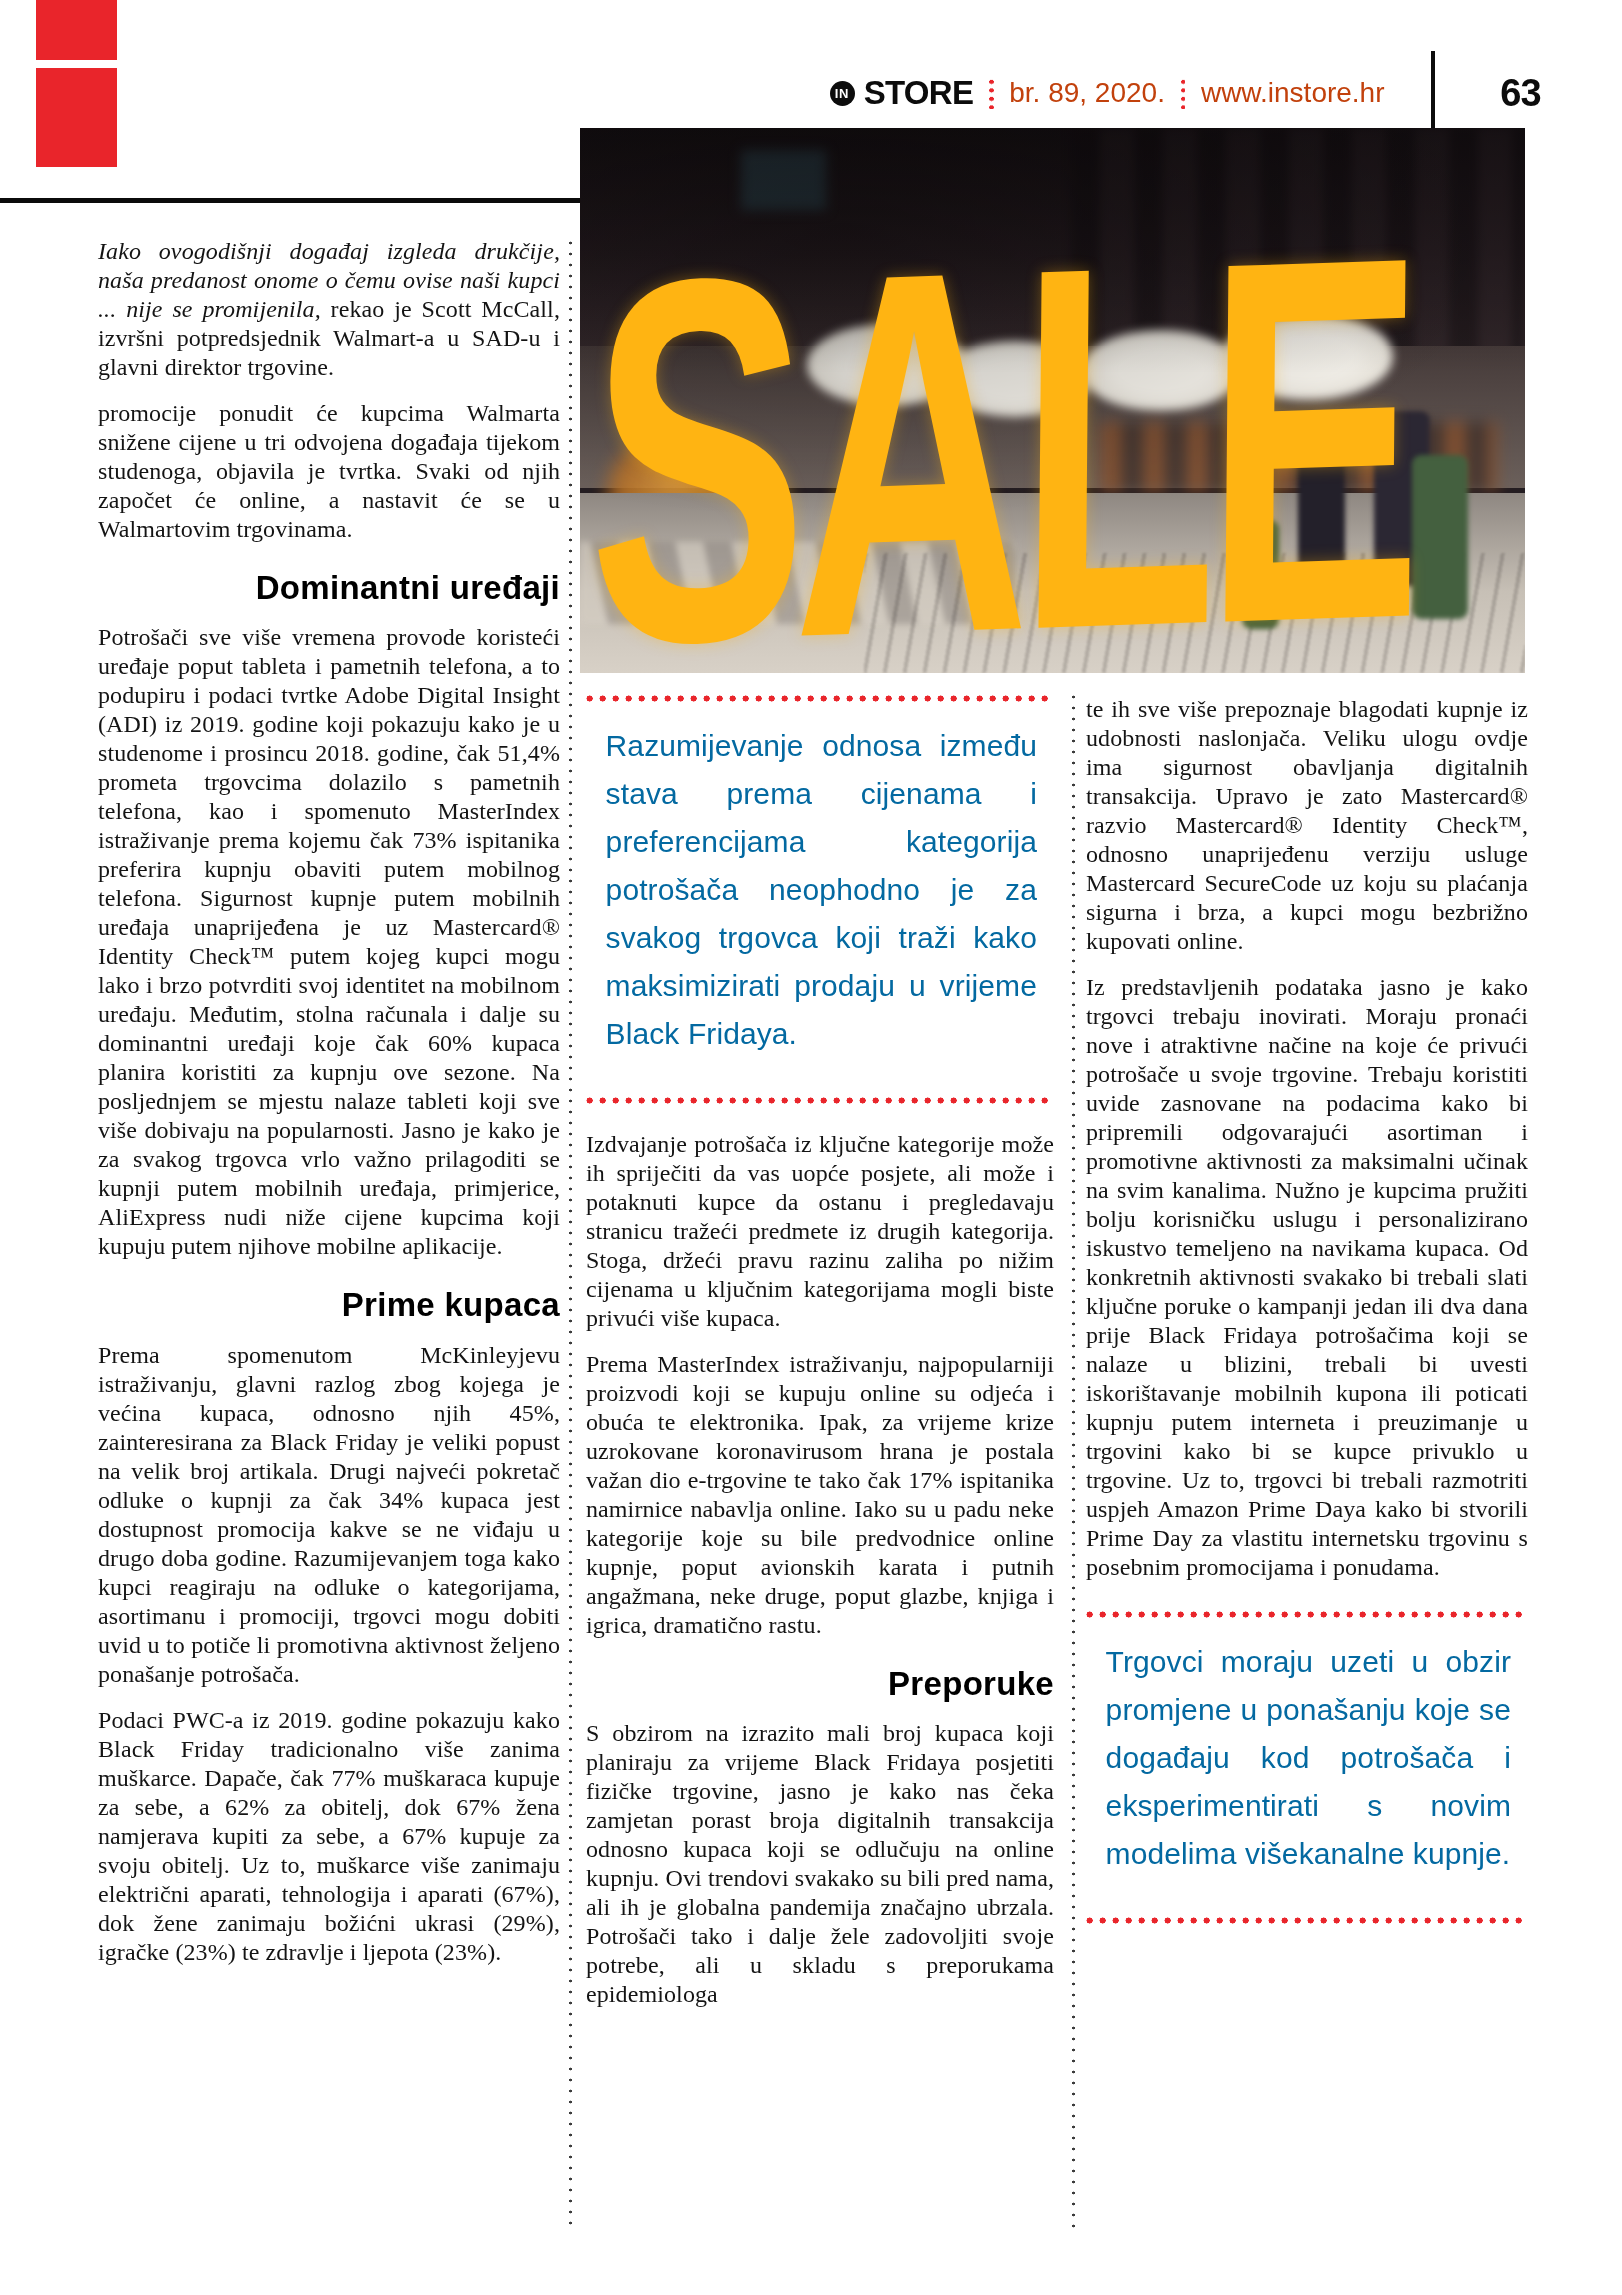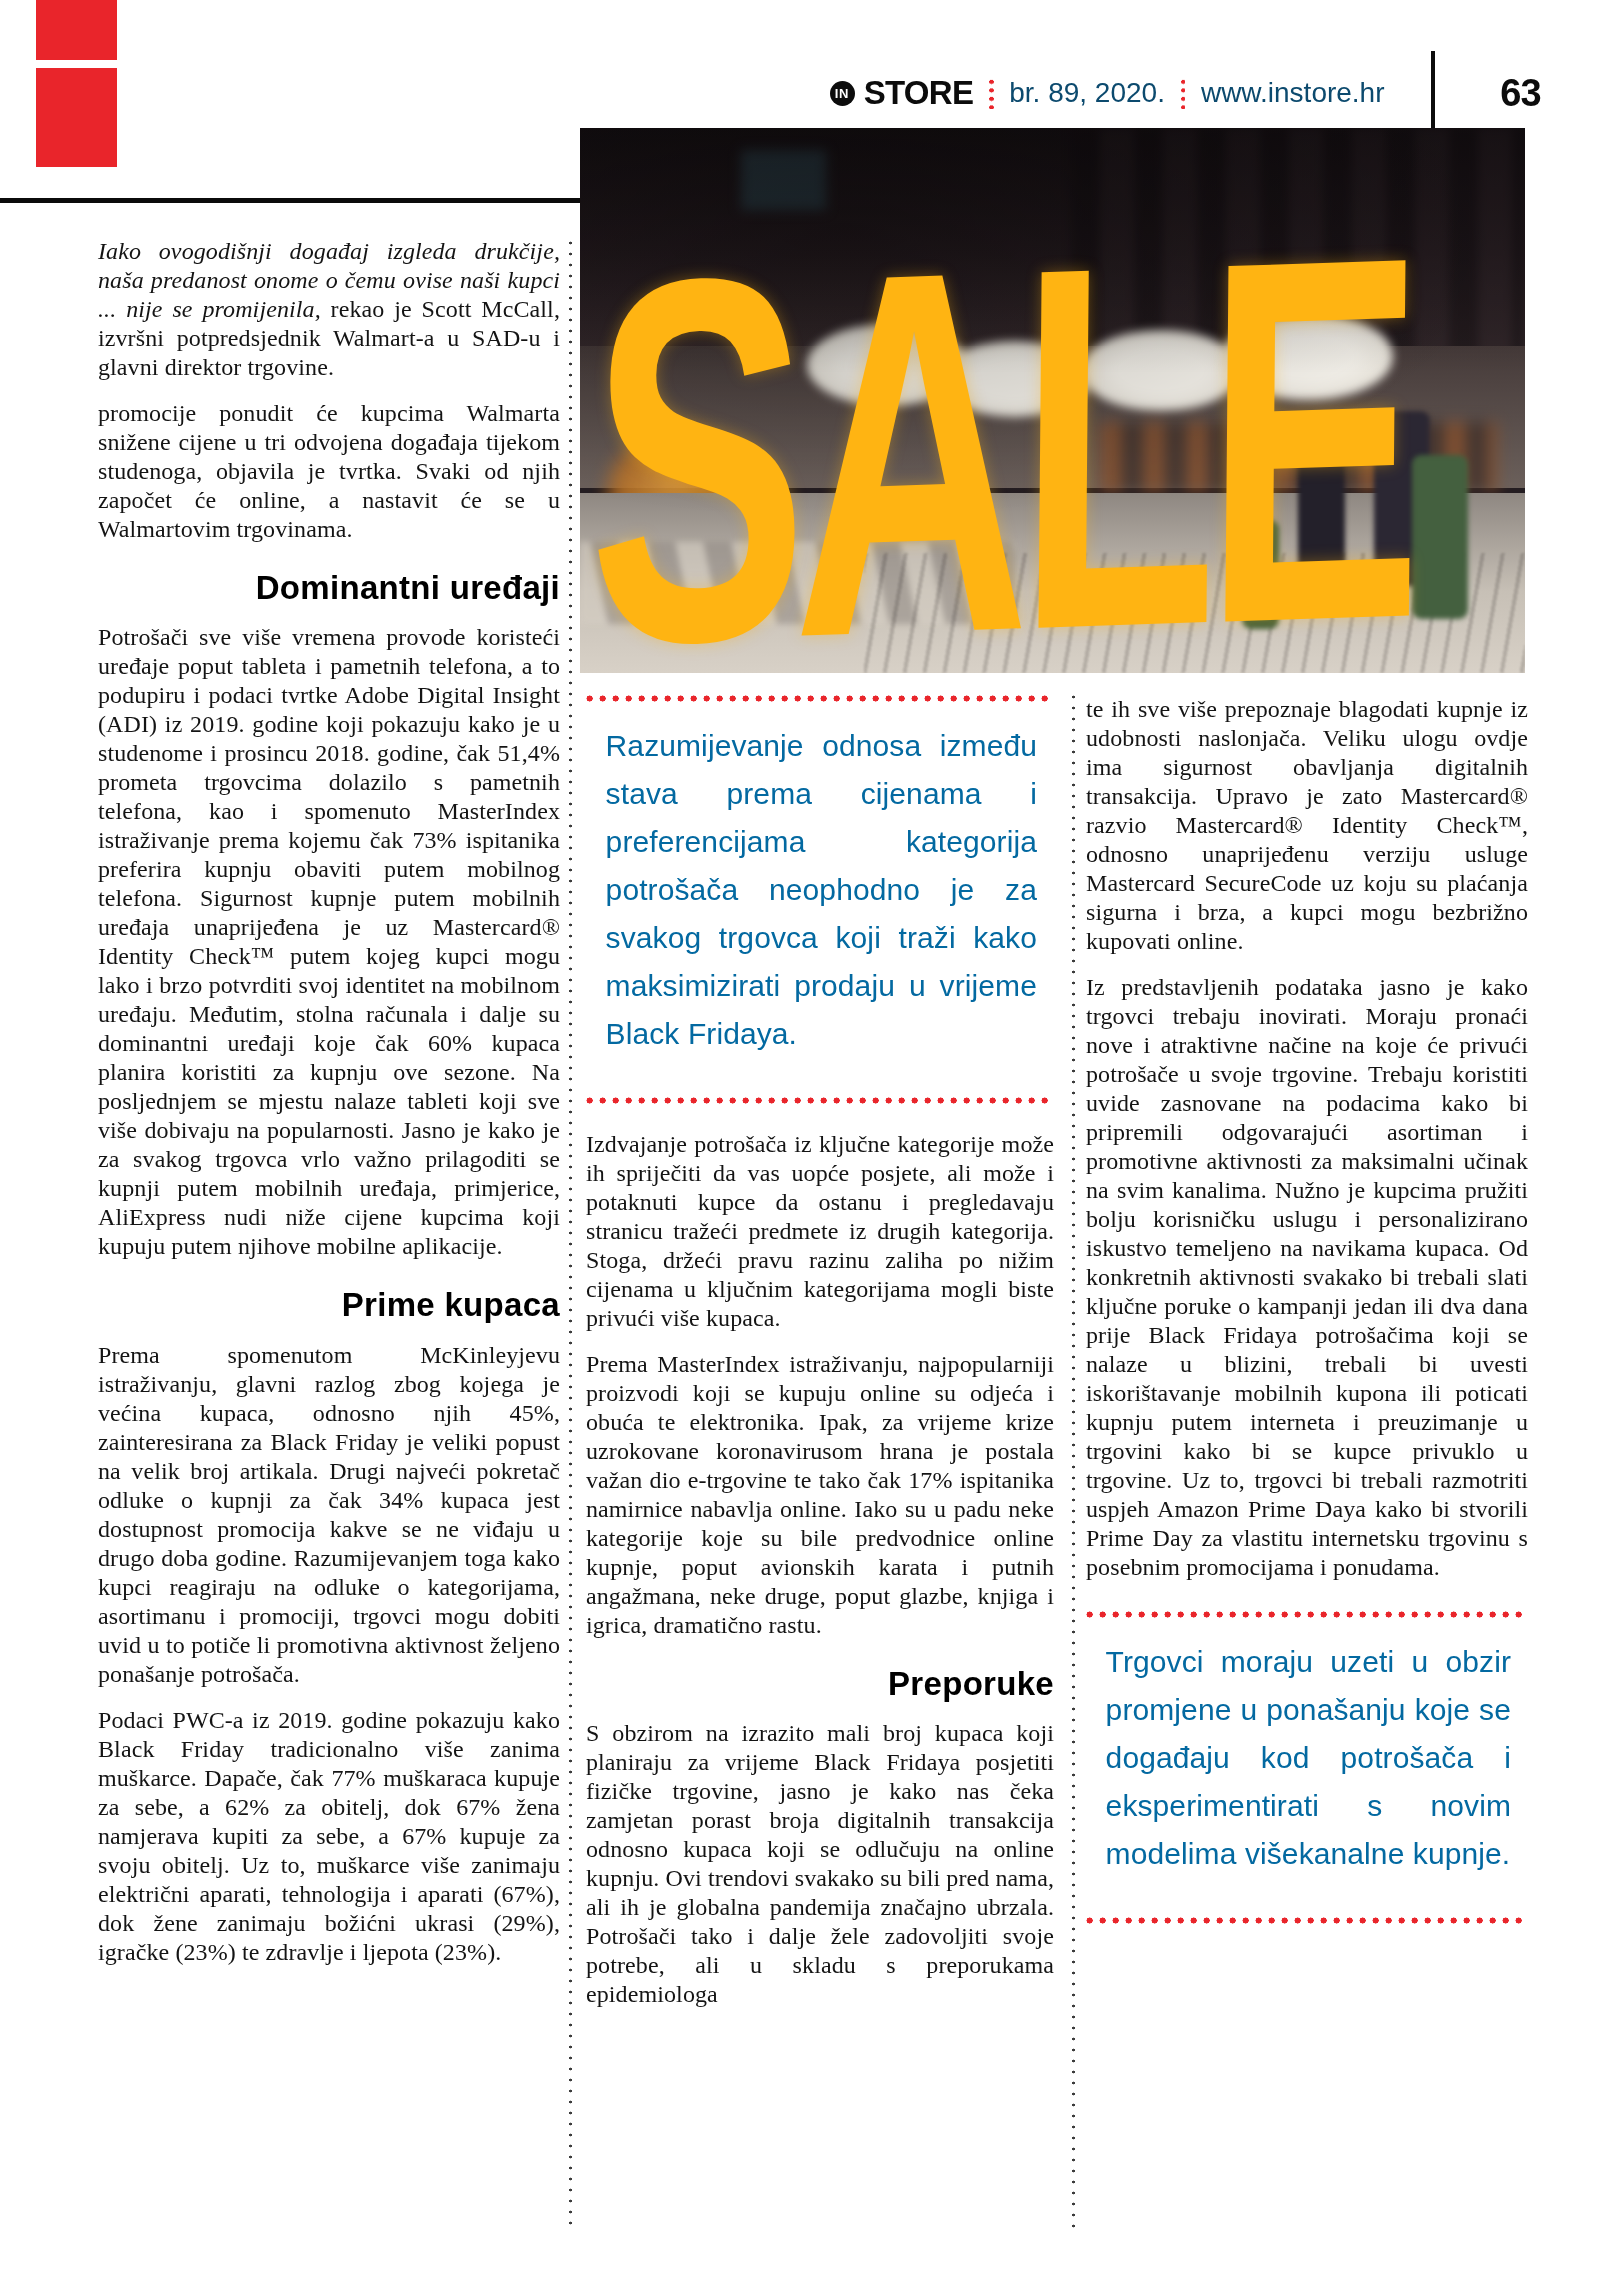--- a/index.html
+++ b/index.html
@@ -9,21 +9,21 @@
   
   .header{position:absolute;top:51px;right:82px;display:flex;align-items:center;
           font-family:"Liberation Sans",sans-serif;color:#0c0c0c;}
   .logo-circle{width:25px;height:25px;border-radius:50%;background:#0c0c0c;margin-right:9.2px;
                display:flex;align-items:center;justify-content:center;}
   .logo-circle span{color:#ffffff;font-weight:700;font-size:13px;letter-spacing:0.7px;}
   .brand{font-weight:700;font-size:33px;letter-spacing:-0.7px;}
   .hsep{width:4.6px;height:31px;margin:0 15.7px;
         background:radial-gradient(circle 2px at 2.3px 3.9px,#e9252b 2px,transparent 2.4px);
         background-size:4.6px 8.5px;background-repeat:repeat-y;}
-  .issue,.site{font-size:28px;font-weight:400;color:#0c4a6e;letter-spacing:0;}
+  .issue,.site{font-size:28px;font-weight:400;color:#c2410c;letter-spacing:0;}
   .pagbar{width:4.6px;height:84px;background:#0c0c0c;margin:0 30px 0 46px;}
   .pagenum{font-weight:700;font-size:38px;letter-spacing:-0.7px;margin-left:35px;}
 
   
   .corner-red-a{position:absolute;left:36px;top:0;width:81px;height:60px;background:#e9252b;}
   .corner-red-b{position:absolute;left:36px;top:68px;width:81px;height:99px;background:#e9252b;}
   .top-rule{position:absolute;left:0;top:198px;width:580px;height:5.2px;background:#0b0b0b;}
 
   
   .photo{position:absolute;left:580px;top:128px;width:945px;height:545px;overflow:hidden;

